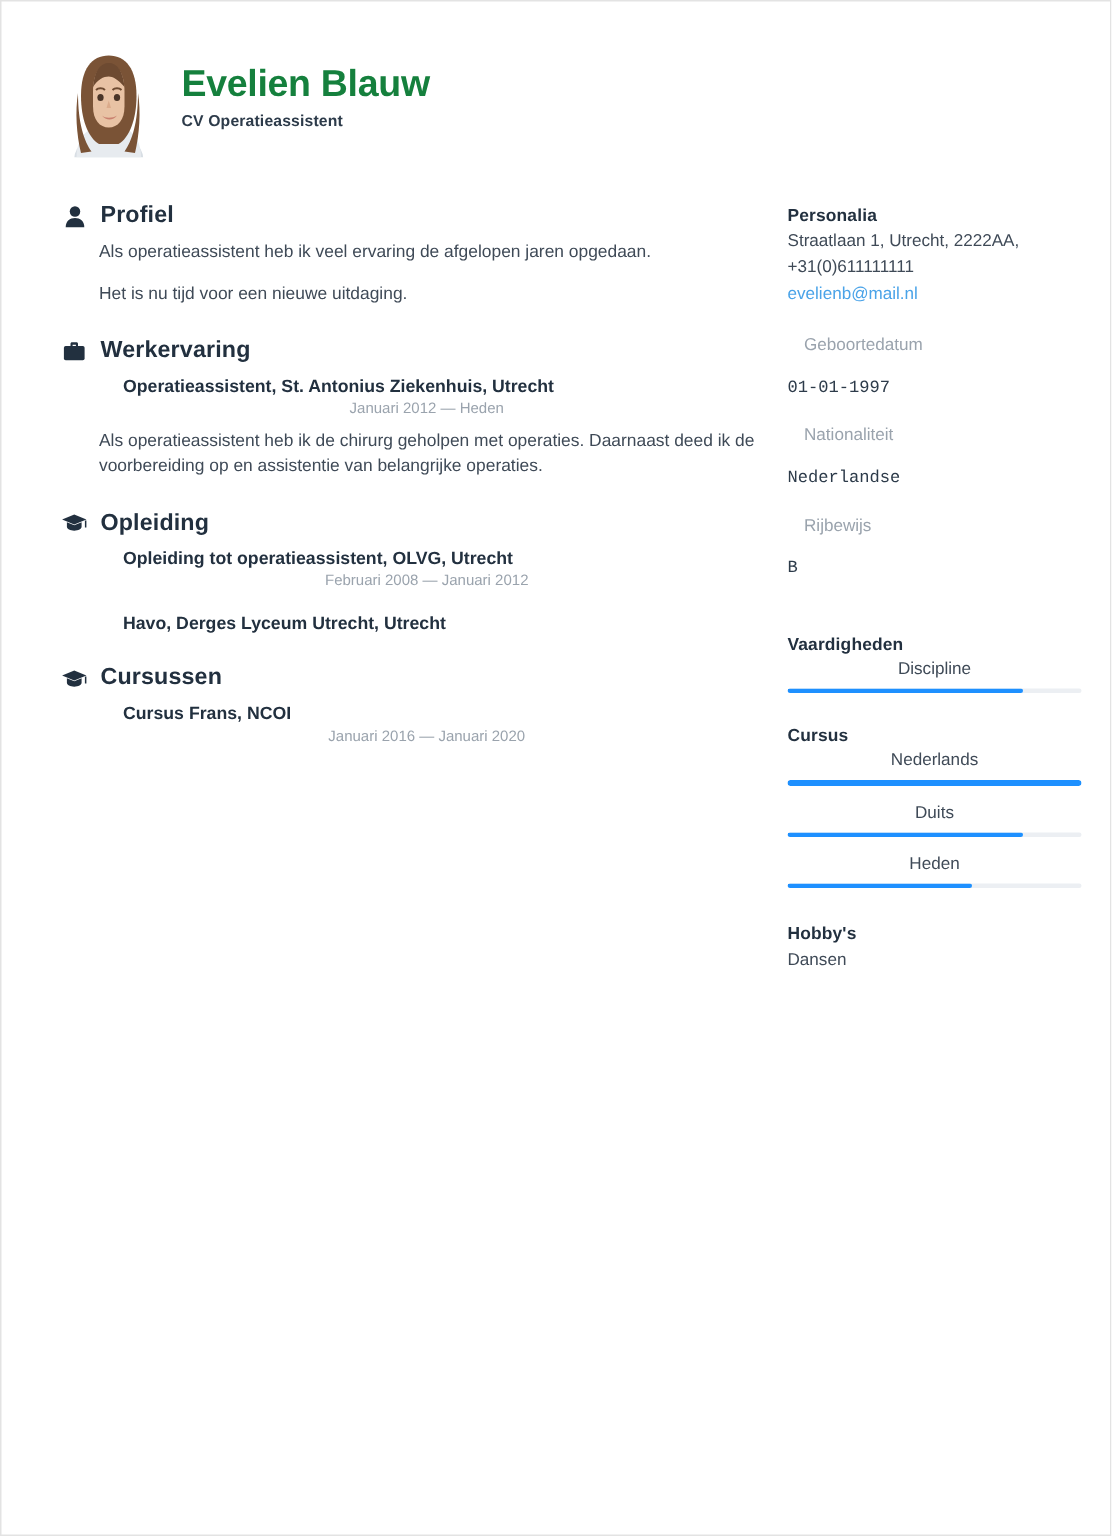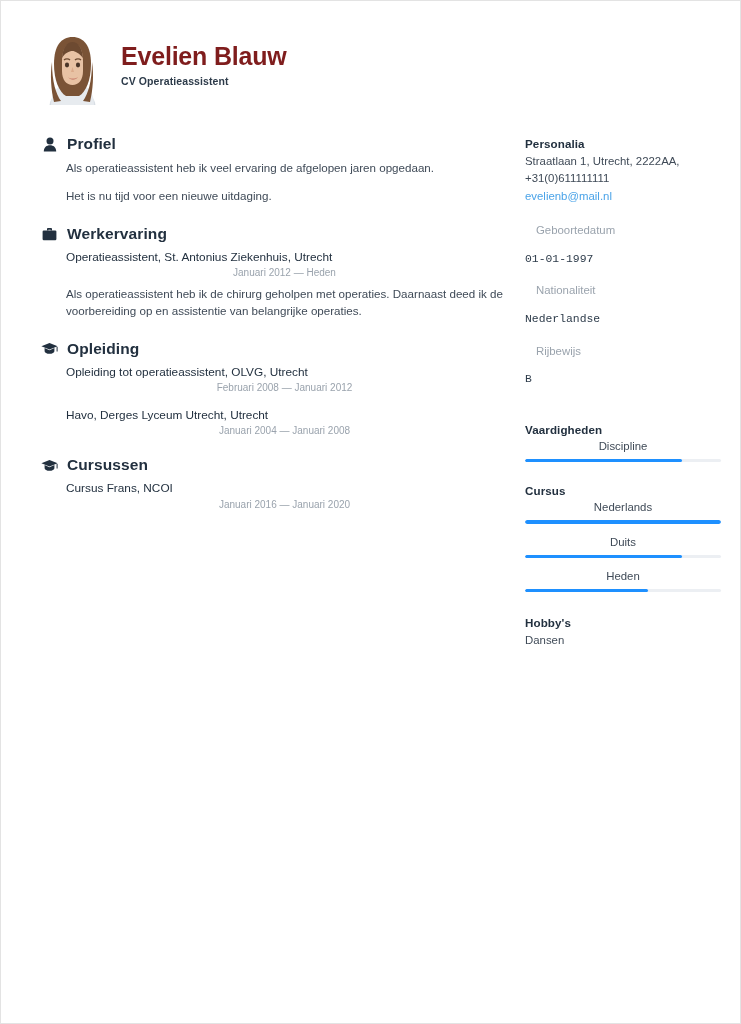--- a/index.html
+++ b/index.html
@@ -36,21 +36,21 @@
     flex: 0 0 63px;
     background: #ffffff;
     position: relative;
     overflow: hidden;
   }
   .photo svg { display: block; }
   .identity { padding-top: 9px; }
   .full-name {
     font-size: 25px;
     font-weight: bold;
-    color: #7f1d1d;
+    color: #15803d;
     letter-spacing: -0.2px;
     line-height: 1.1;
     margin: 0 0 4px 0;
   }
   .job-title {
     font-size: 10.5px;
     color: #2d3b4a;
     font-weight: 600;
     letter-spacing: 0.1px;
     margin: 0;
@@ -92,24 +92,24 @@
     font-size: 11.6px;
     color: #3f4a57;
     line-height: 1.45;
     margin: 0 0 11px 0;
   }
   .para:last-child { margin-bottom: 0; }
   .entry { margin-bottom: 15px; }
   .entry:last-child { margin-bottom: 0; }
   .entry-title {
     font-size: 11.8px;
-    font-weight: normal;
+    font-weight: bold;
     color: #22303f;
     line-height: 1.3;
-    margin: 0 0 2px 0;
+    margin: 0 0 2px 16px;
   }
   .entry-dates {
     font-size: 10px;
     color: #9aa3ad;
     margin: 0 0 7px 0;
     text-align: center;
   }
   .entry-desc {
     font-size: 11.6px;
     color: #3f4a57;
@@ -250,21 +250,20 @@
             </span>
             <span class="section-title">Opleiding</span>
           </div>
           <div class="section-body">
             <div class="entry">
               <div class="entry-title">Opleiding tot operatieassistent, OLVG, Utrecht</div>
               <div class="entry-dates">Februari 2008 — Januari 2012</div>
             </div>
             <div class="entry">
               <div class="entry-title">Havo, Derges Lyceum Utrecht, Utrecht</div>
-              <div class="entry-dates">Januari 2004 — Januari 2008</div>
             </div>
           </div>
         </div>
 
         <div class="section">
           <div class="section-head">
             <span class="section-icon">
               <svg width="17" height="13" viewBox="0 0 17 13">
                 <path d="M8.5 1 L16.6 4.3 L8.5 7.6 L0.4 4.3 Z" fill="currentColor"></path>
                 <path d="M3.6 6.1 L3.6 9.2 C3.6 10.7 5.8 11.8 8.5 11.8 C11.2 11.8 13.4 10.7 13.4 9.2 L13.4 6.1 L8.5 8.2 Z" fill="currentColor"></path>

